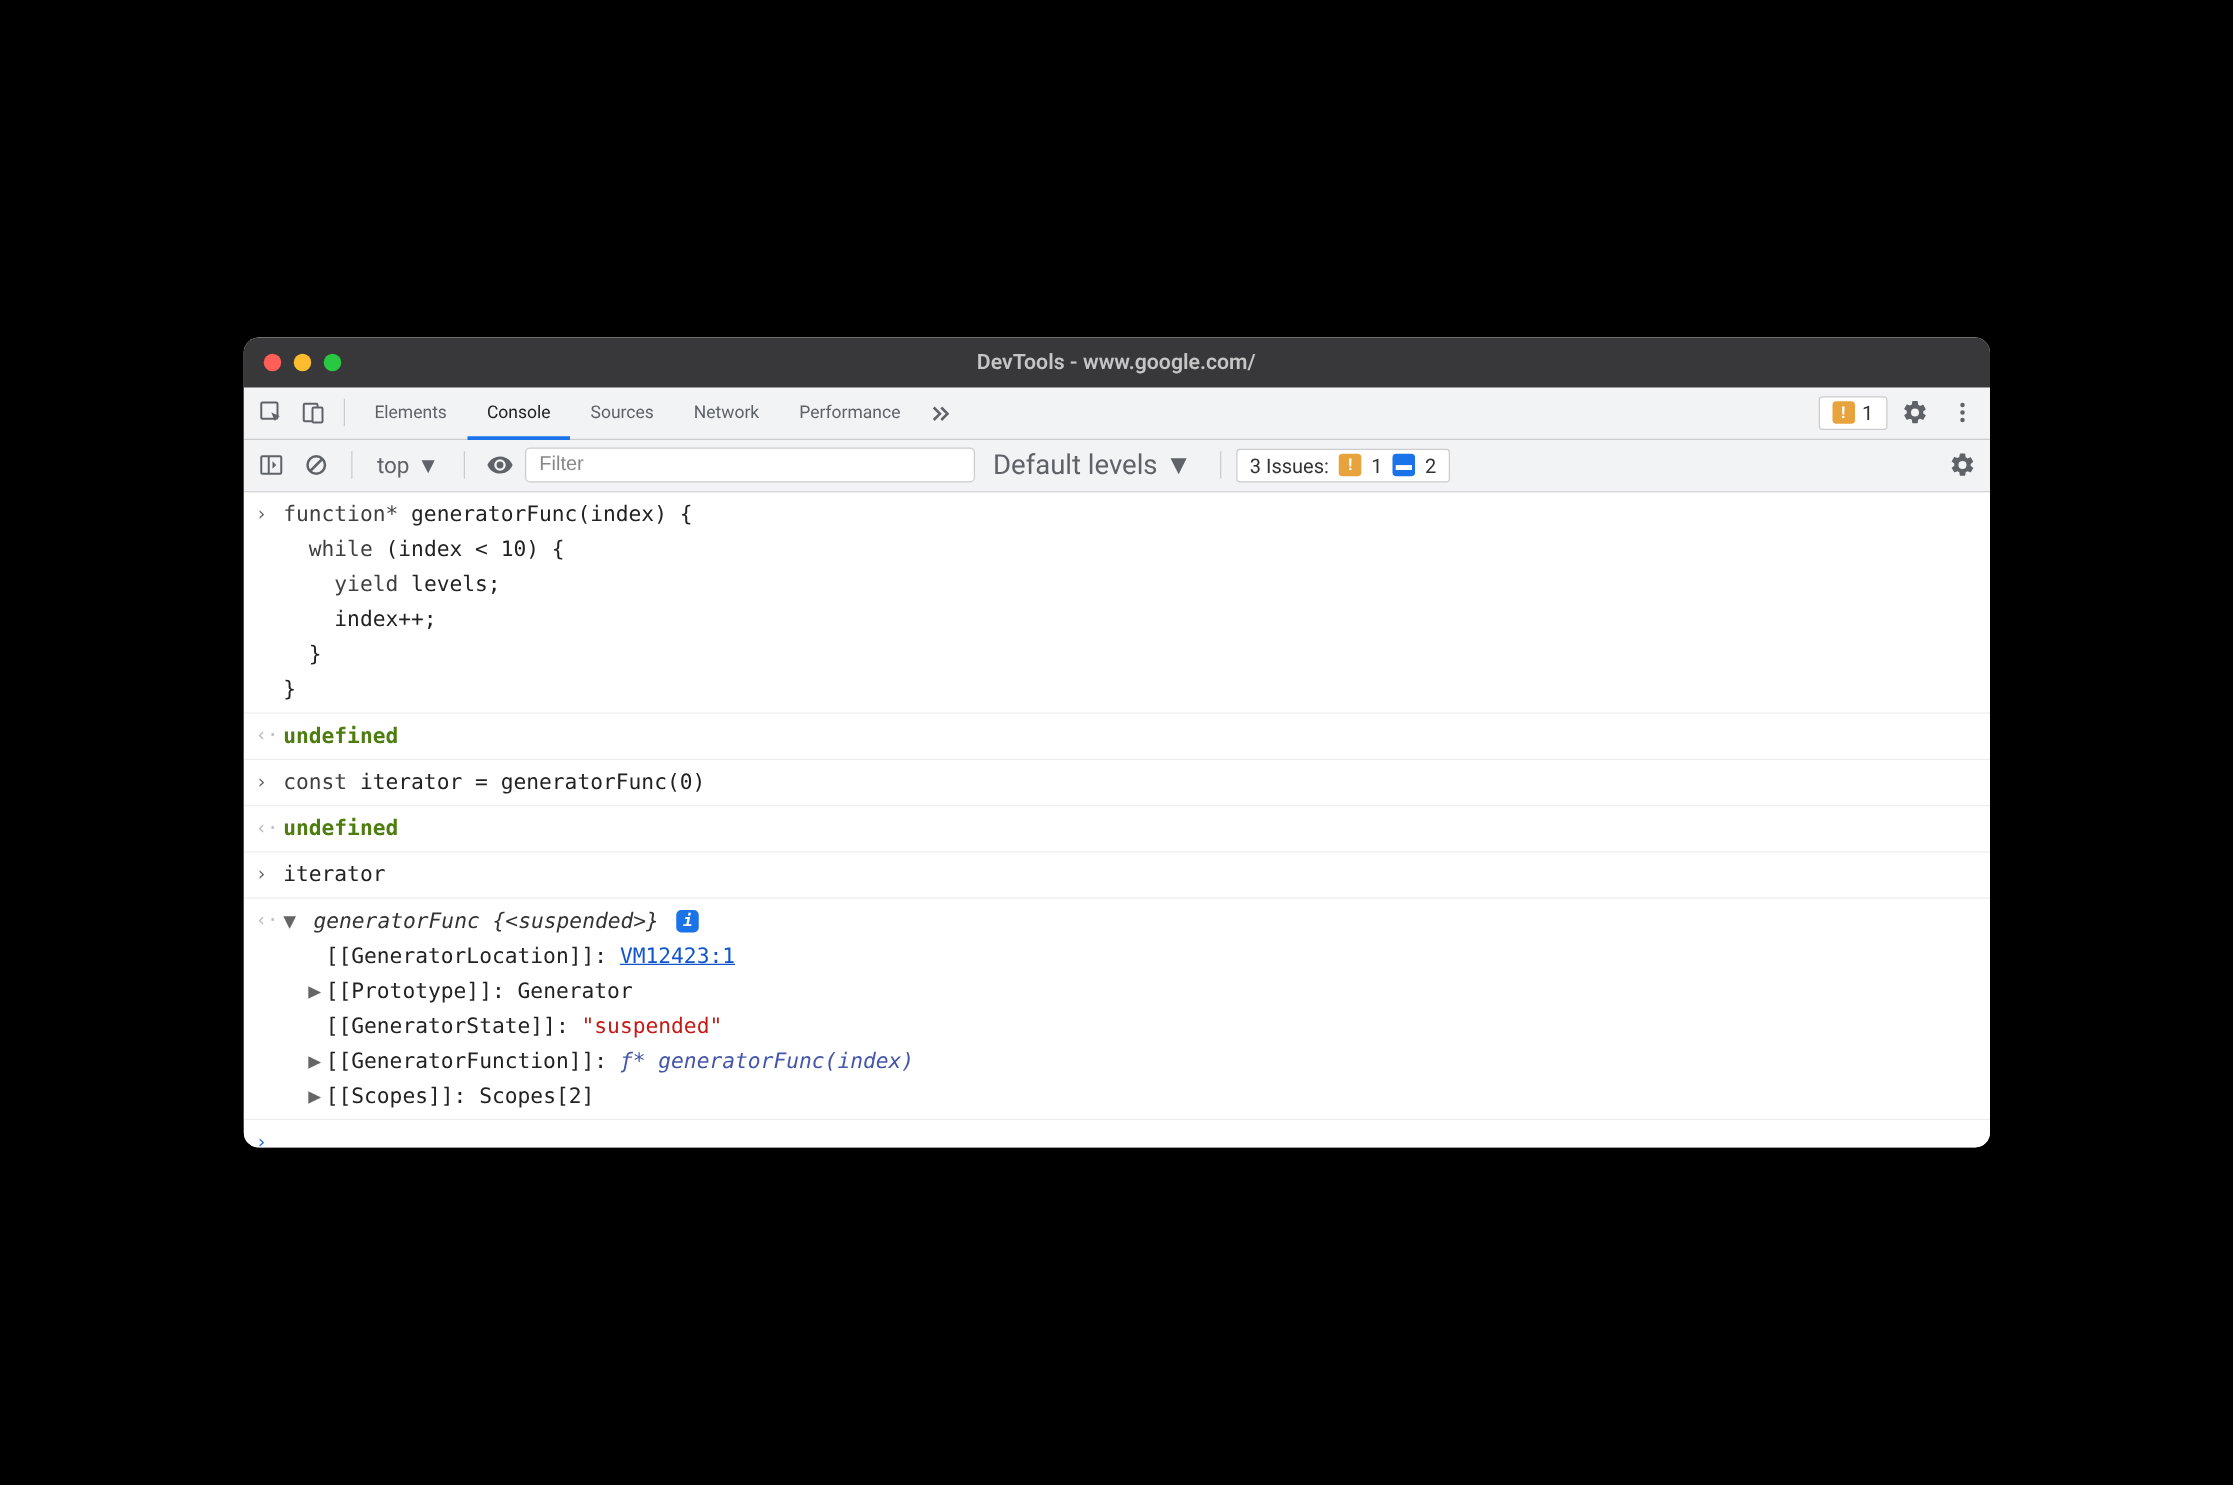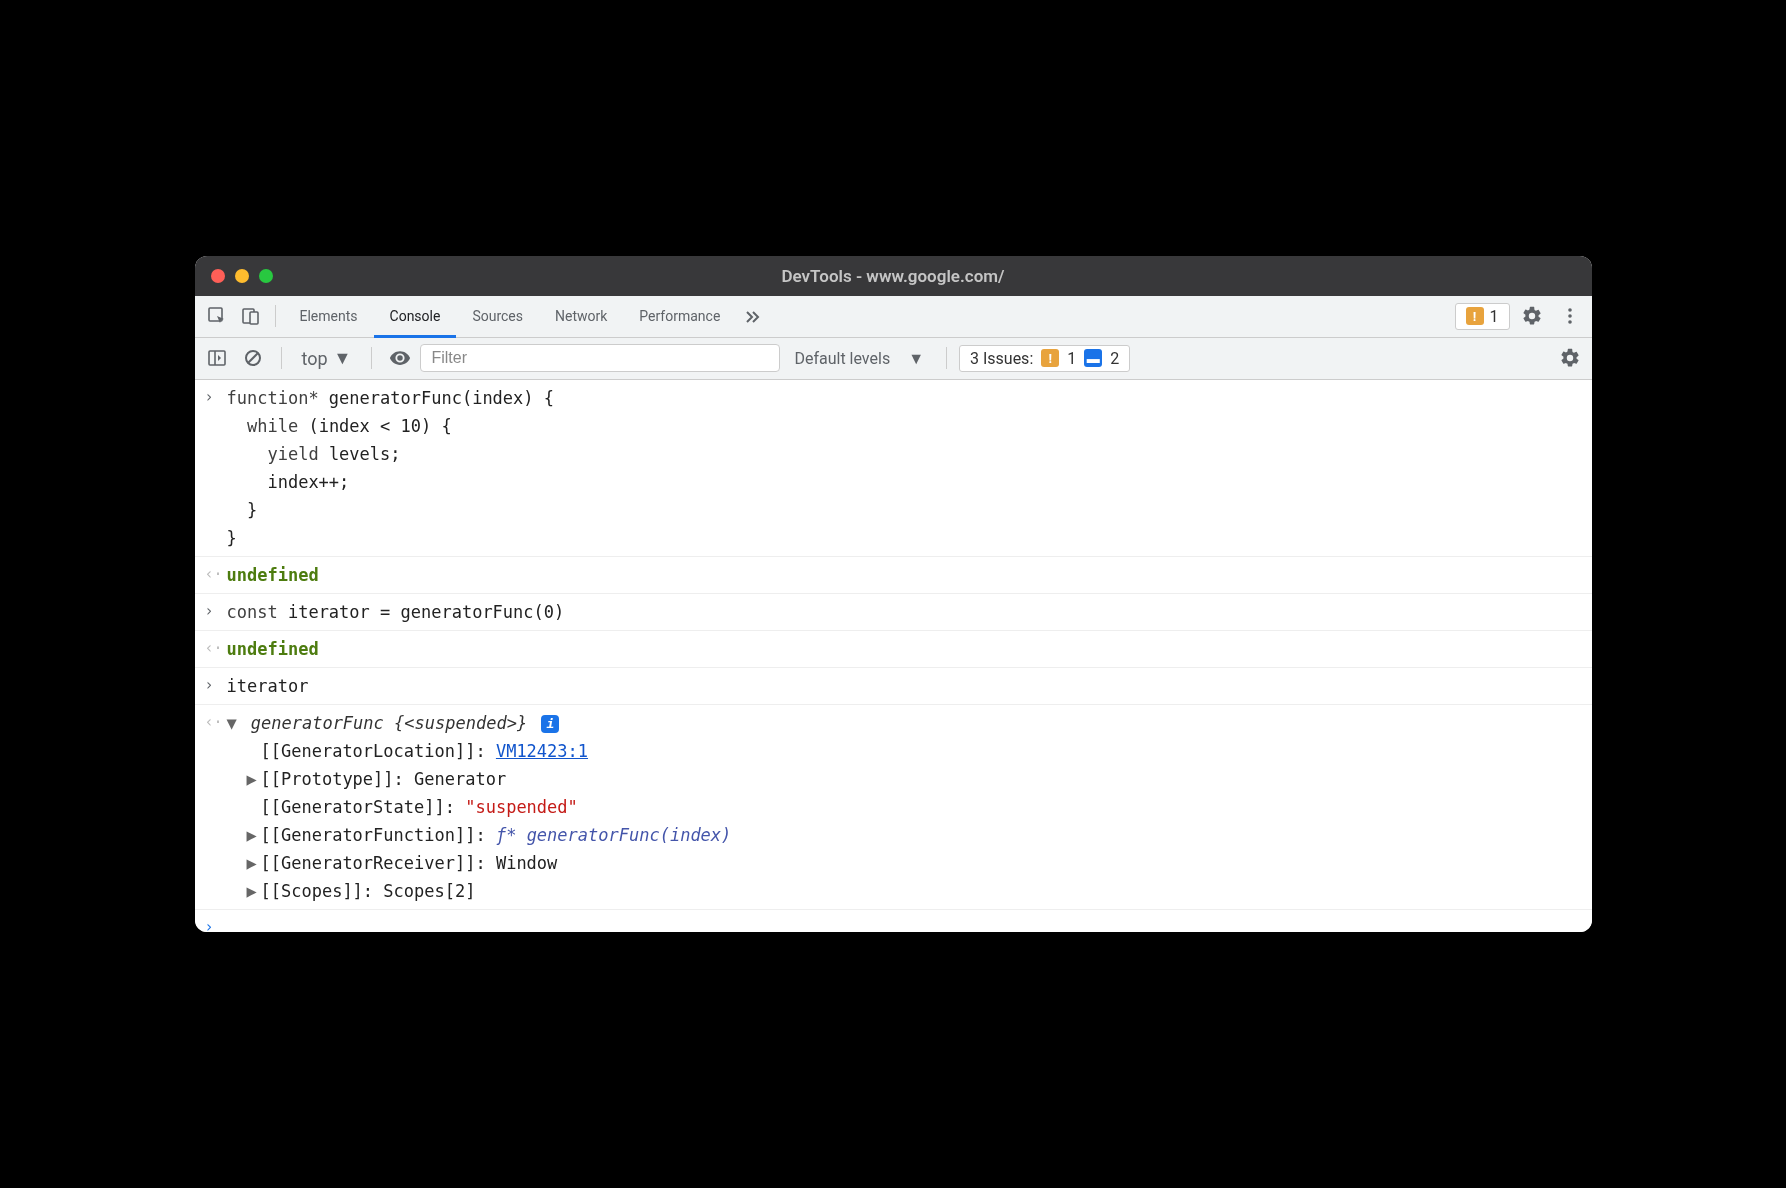--- a/index.html
+++ b/index.html
@@ -131,23 +131,23 @@
     background: #fff;
     padding: 0 10px;
     font-size: 16px;
     color: #333;
   }
   .filter-input::placeholder { color: #888; }
   .level-select {
     display: flex; align-items: center;
     padding: 0 10px;
     color: #5f6368;
-    font-size: 16px;
-    cursor: pointer;
-    gap: 18px;
+    font-size: 22px;
+    cursor: pointer;
+    gap: 6px;
   }
   .issues-badge {
     display: flex;
     align-items: center;
     gap: 8px;
     background: #fff;
     border: 1px solid #ccc;
     border-radius: 3px;
     padding: 3px 10px;
     font-size: 16px;
@@ -363,23 +363,20 @@
         <div class="obj-prop">
           <span class="disclosure">▶</span><span>[[Prototype]]: </span><span>Generator</span>
         </div>
         <div class="obj-prop">
           <span class="disclosure">&nbsp;</span><span>[[GeneratorState]]: </span><span class="str">"suspended"</span>
         </div>
         <div class="obj-prop">
           <span class="disclosure">▶</span><span>[[GeneratorFunction]]: </span><span class="fn"><span>ƒ* </span><span>generatorFunc(index)</span></span>
         </div>
         <div class="obj-prop">
-          <span class="disclosure">▶</span><span>[[GeneratorReceiver]]: </span><span>Window</span>
-        </div>
-        <div class="obj-prop">
           <span class="disclosure">▶</span><span>[[Scopes]]: </span><span>Scopes[2]</span>
         </div>
       </div>
     </div>
 
     <div class="prompt-row">
       <span class="row-marker prompt">›</span>
     </div>
 
   </div>

